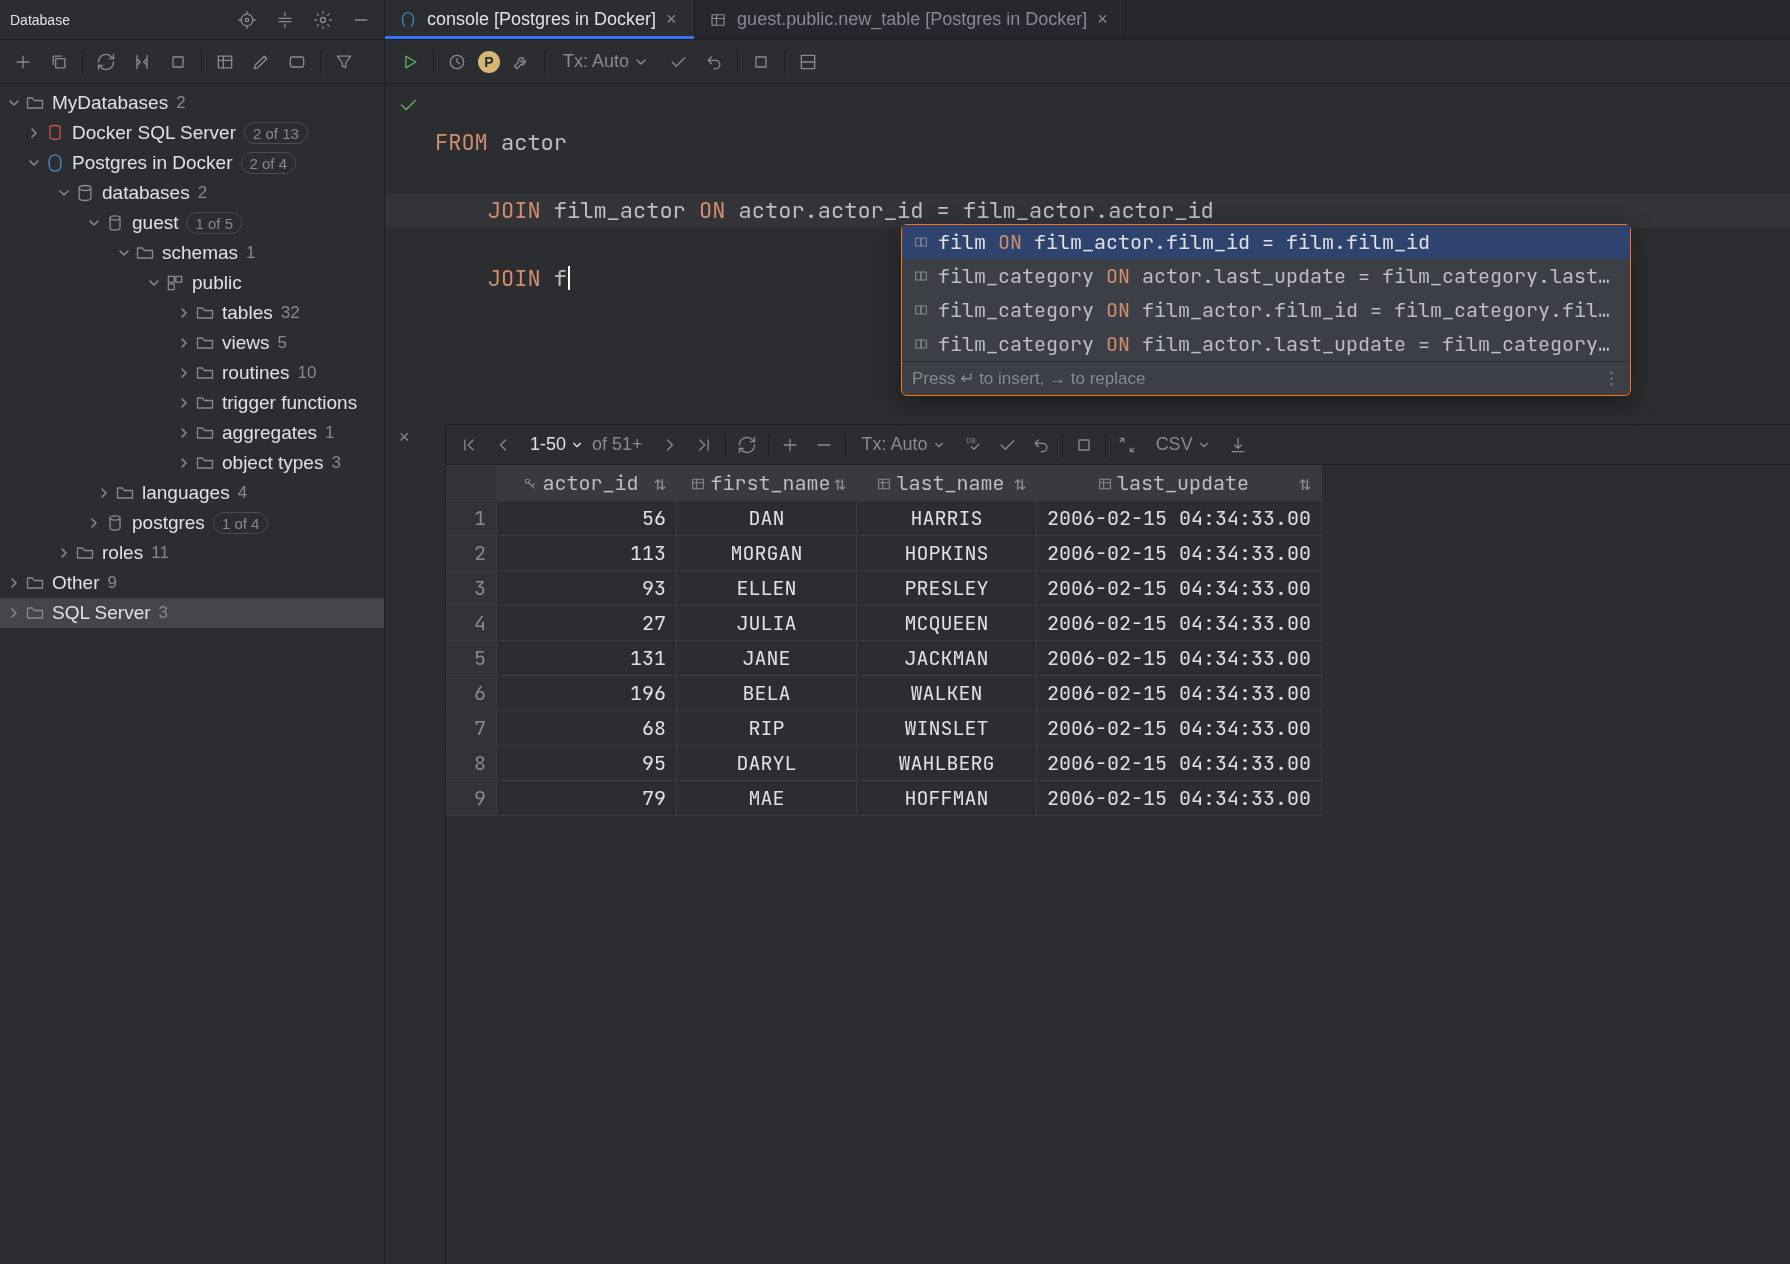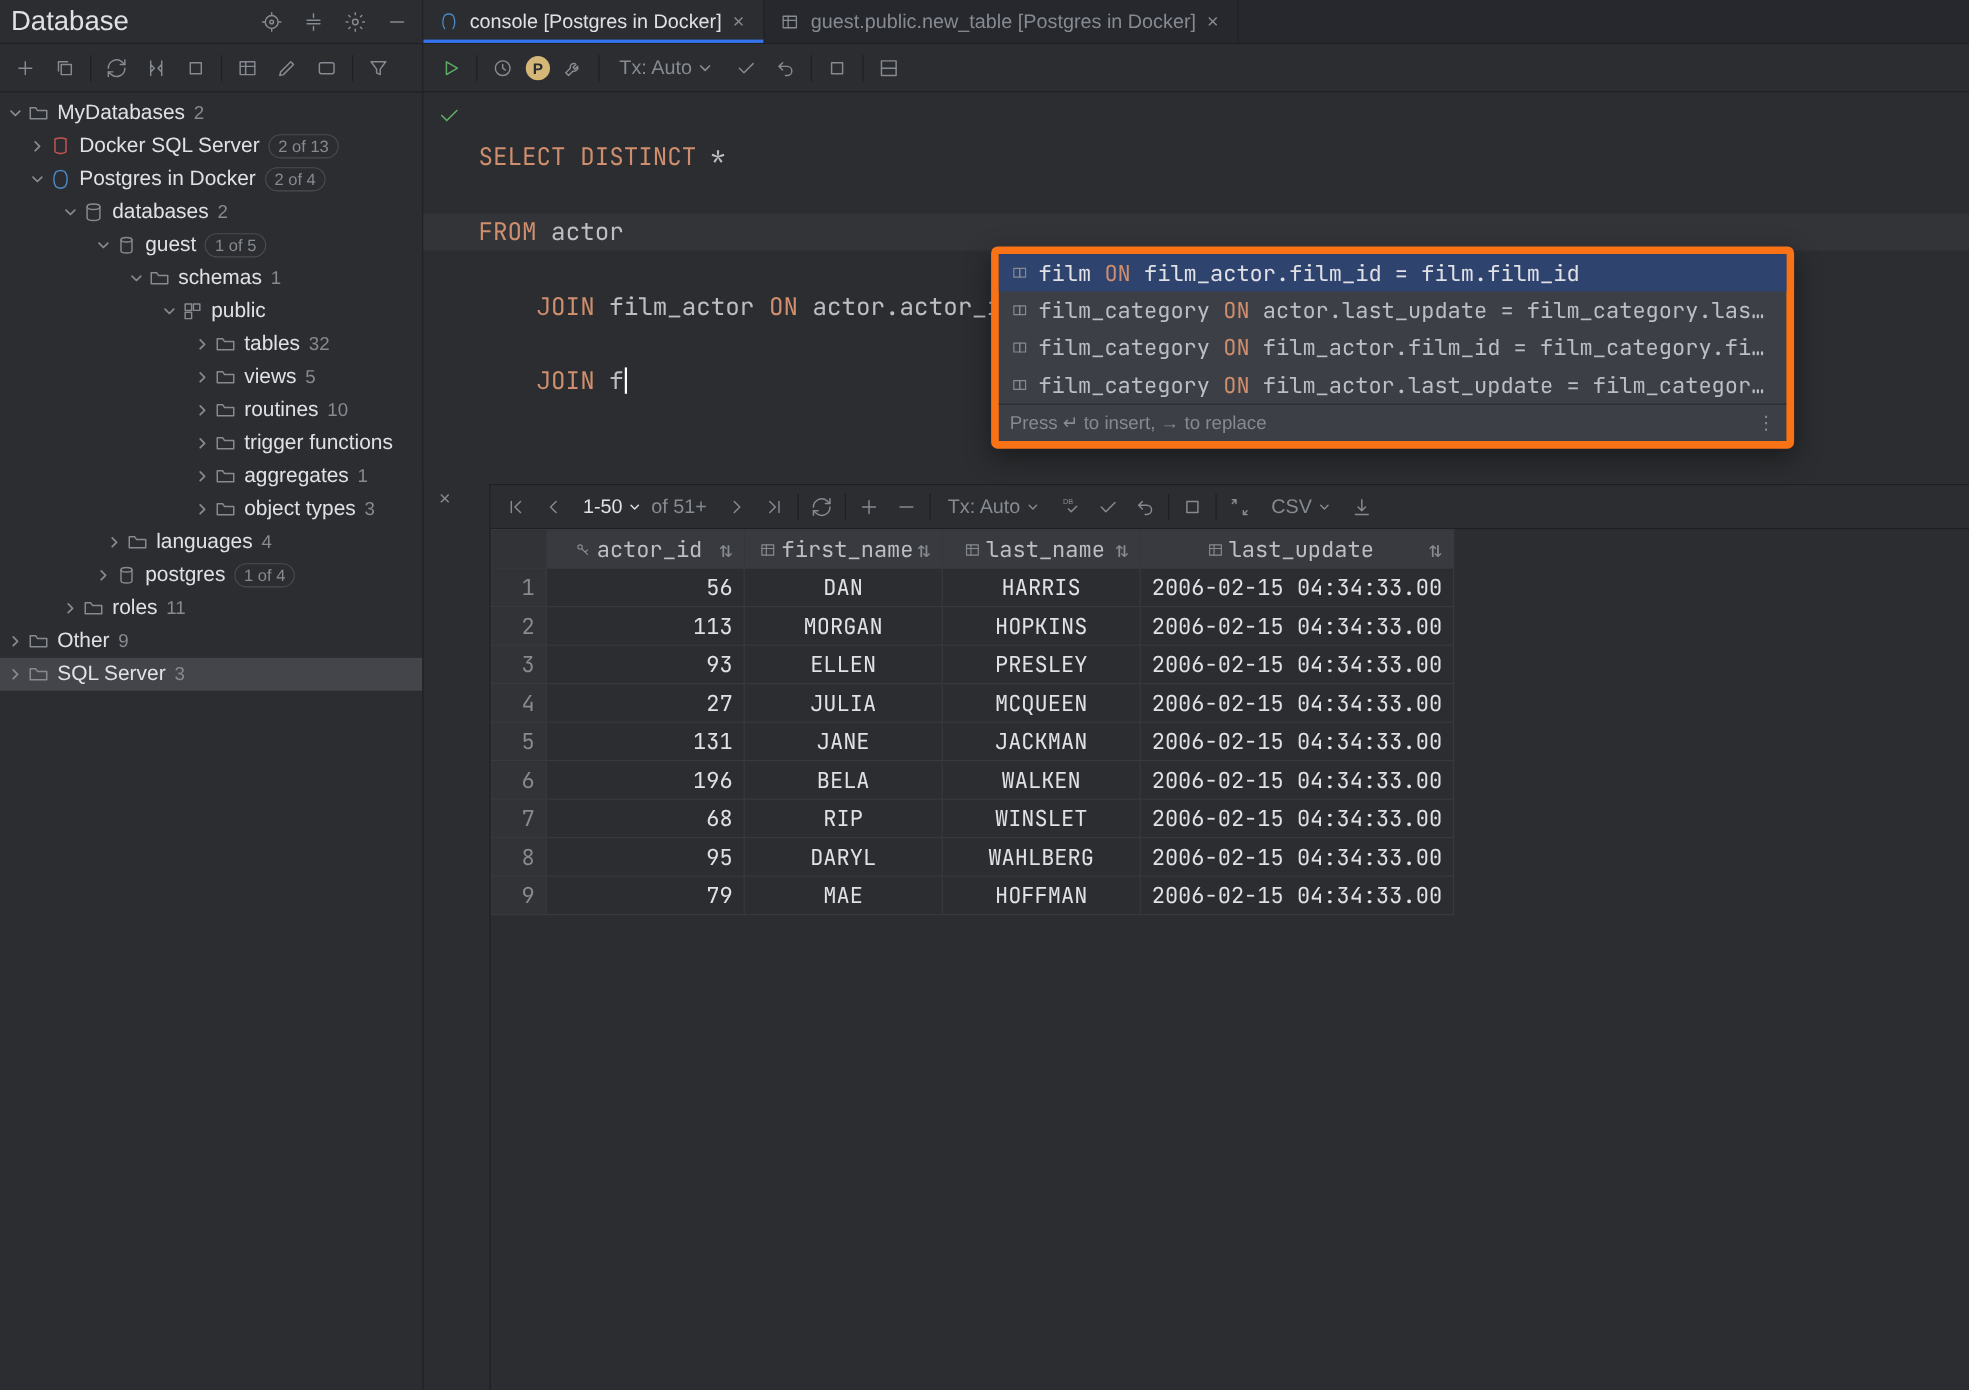--- a/index.html
+++ b/index.html
@@ -41,21 +41,21 @@
     display: flex; flex-direction: column;
     border-right: 1px solid var(--border);
     background: var(--bg-panel);
   }
   .side-header {
     height: 40px;
     display: flex; align-items: center;
     padding: 0 10px;
     border-bottom: 1px solid var(--border);
   }
-  .side-header .title { font-size: 25px; color: var(--text-bright); }
+  .side-header .title { font-size: 14px; color: var(--text-bright); }
   .side-header .spacer { flex: 1; }
   .side-header .hicon {
     width: 26px; height: 26px; margin-left: 12px;
     display: inline-flex; align-items: center; justify-content: center;
     color: var(--text-dim);
   }
   .side-header .hicon svg { width: 20px; height: 20px; }
 
   .side-toolbar {
     height: 44px;
@@ -188,21 +188,21 @@
     background: #fff; vertical-align: -4px; margin-left:1px;
     animation: blink 1s step-end infinite;
   }
   @keyframes blink { 50% { opacity: 0; } }
 
   .completion {
     position: absolute;
     left: 516px; top: calc(8px + 4*34px - 4px);
     width: 730px;
     background: #3c3f45;
-    border: 7px solid #f97316;
+    border: 1px solid #f97316;
     border-radius: 6px;
     box-shadow: 0 8px 24px rgba(0,0,0,0.4);
     z-index: 10;
     font-family: "JetBrains Mono", Menlo, Consolas, monospace;
     font-size: 20px;
   }
   .completion .citem {
     display: flex; align-items: center;
     padding: 4px 10px;
     gap: 8px;
@@ -709,21 +709,20 @@
           </svg>
         </span>
     </div>
 
     <div class="editor-area">
       <div class="current-line"></div>
       <span class="gutter-check"><svg viewBox="0 0 24 24" width="22" height="22">
             <path d="M5 12l5 5L20 7"></path>
           </svg></span>
       <div class="code mono">
-<div><span class="kw">SELECT DISTINCT</span><span> *</span></div>
 <div><span class="kw">FROM</span><span> actor</span></div>
 <div><span class="kw">    JOIN</span><span> film_actor </span><span class="kw">ON</span><span> actor.actor_id = film_actor.actor_id</span></div>
 <div><span class="kw">    JOIN</span><span> f</span><span class="caret"></span></div>
       </div>
 
       <div class="completion" id="completion-popup">
 
         <div class="citem sel">
             <span class="cicon">
               <svg viewBox="0 0 24 24">

